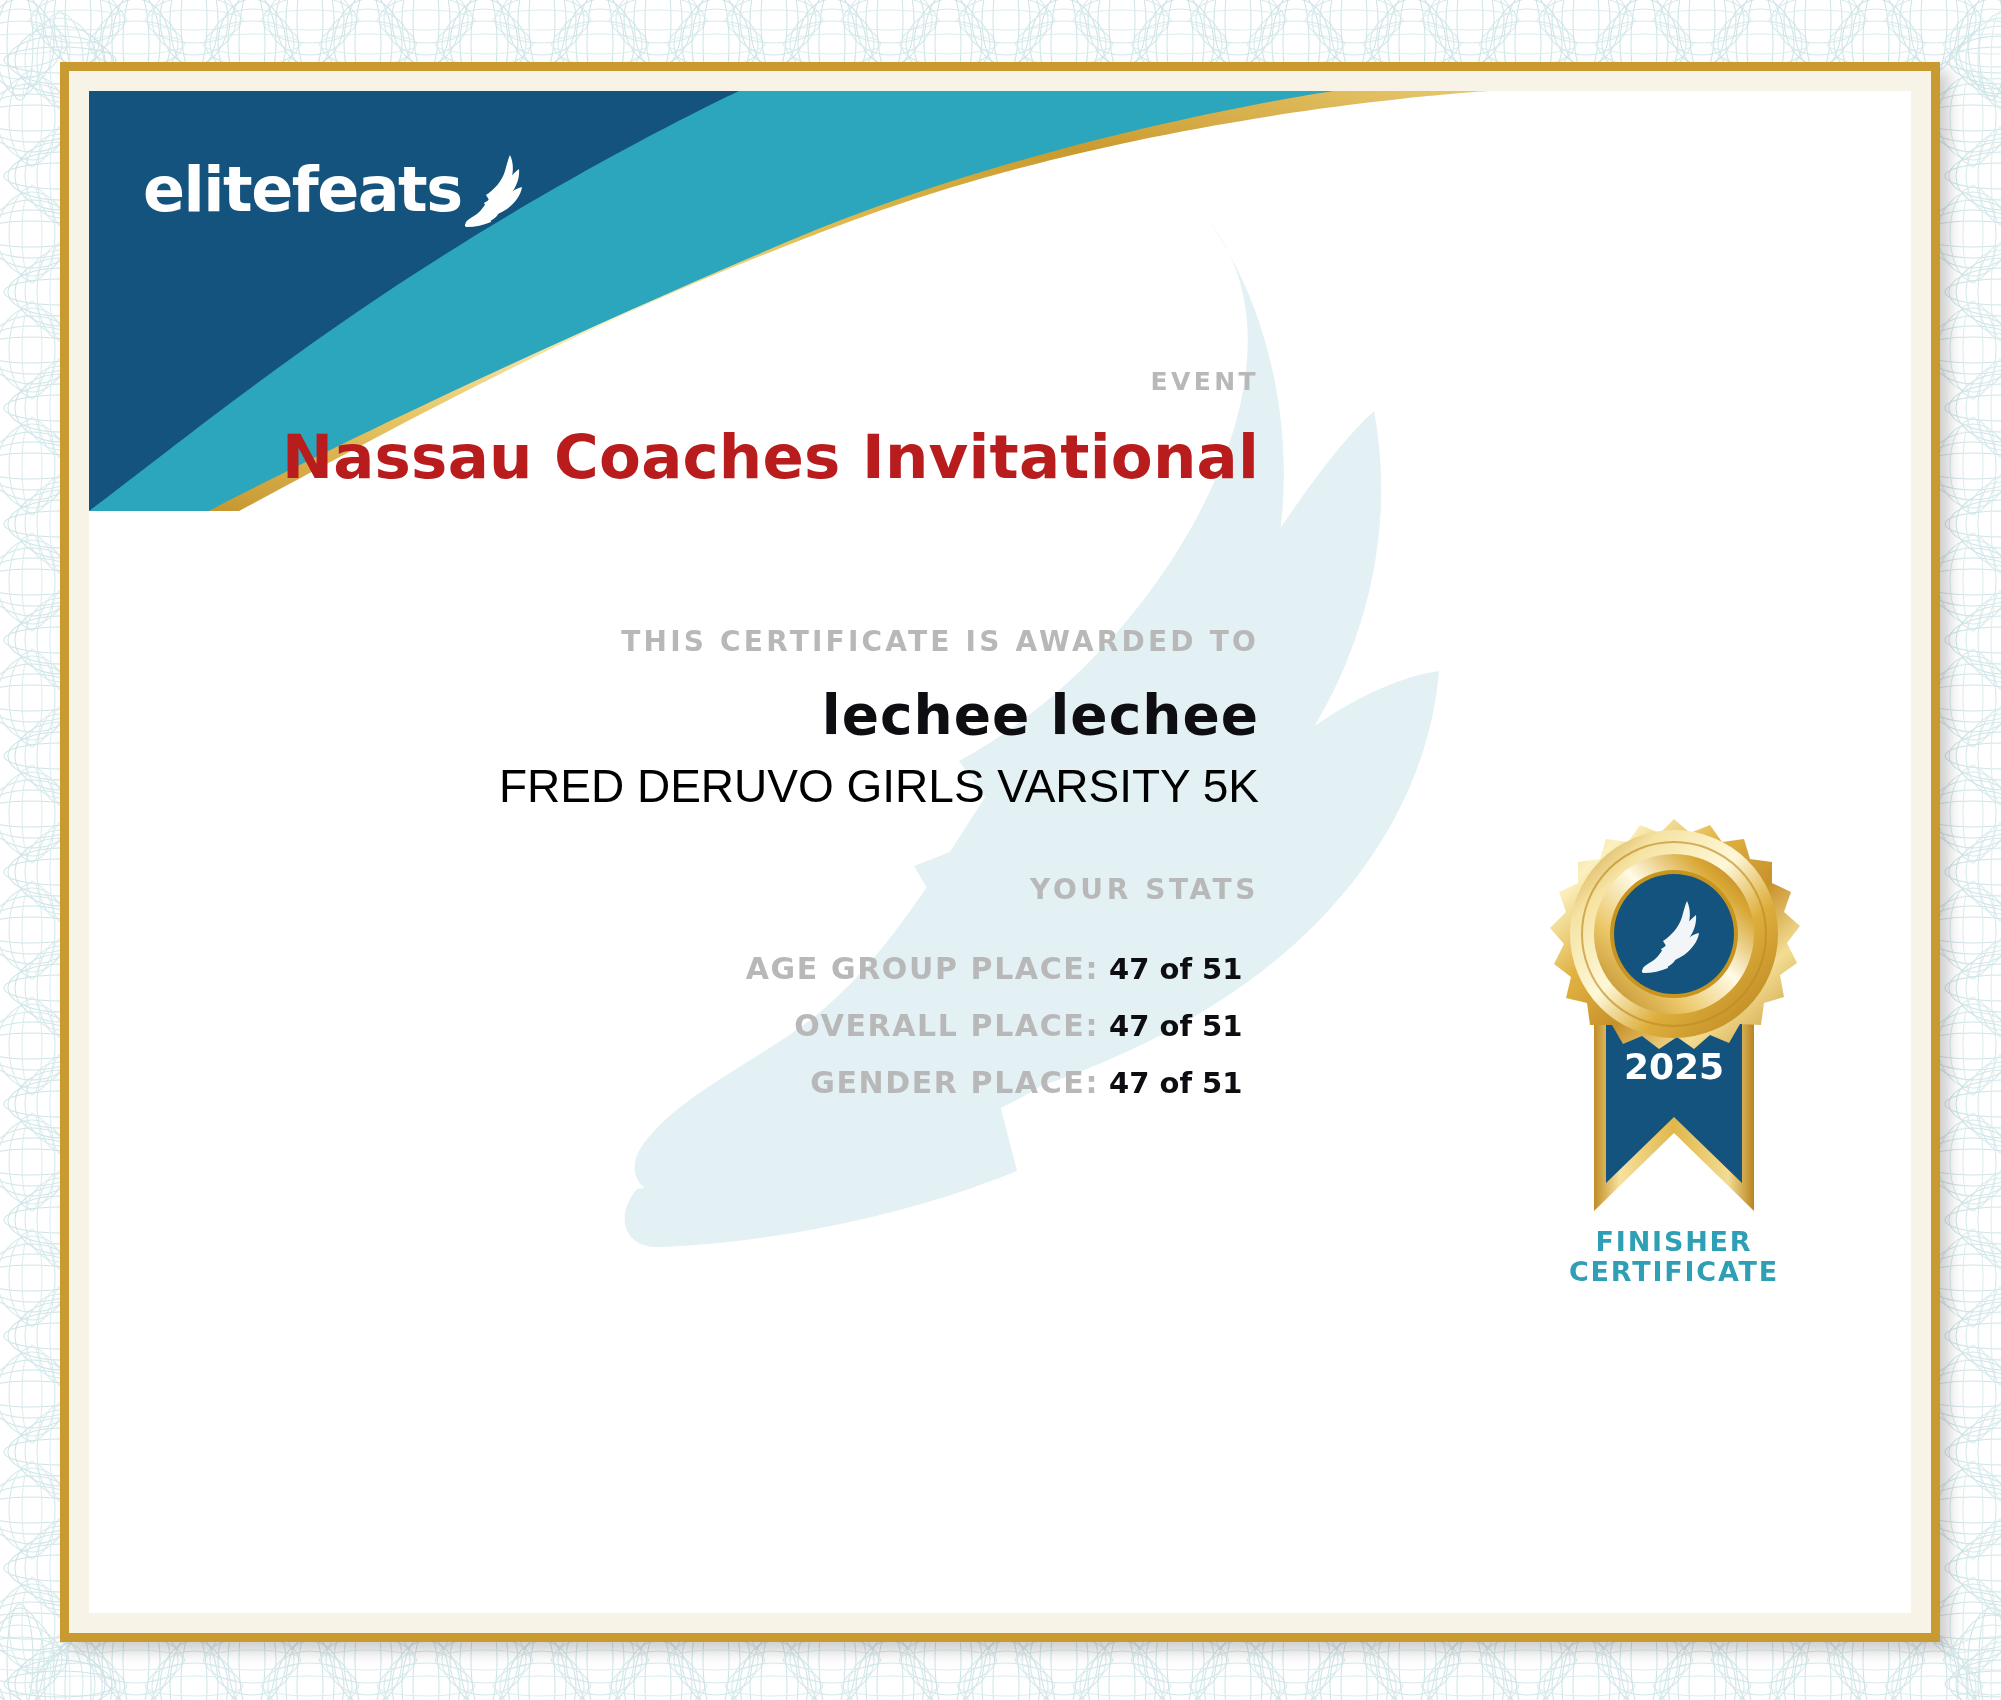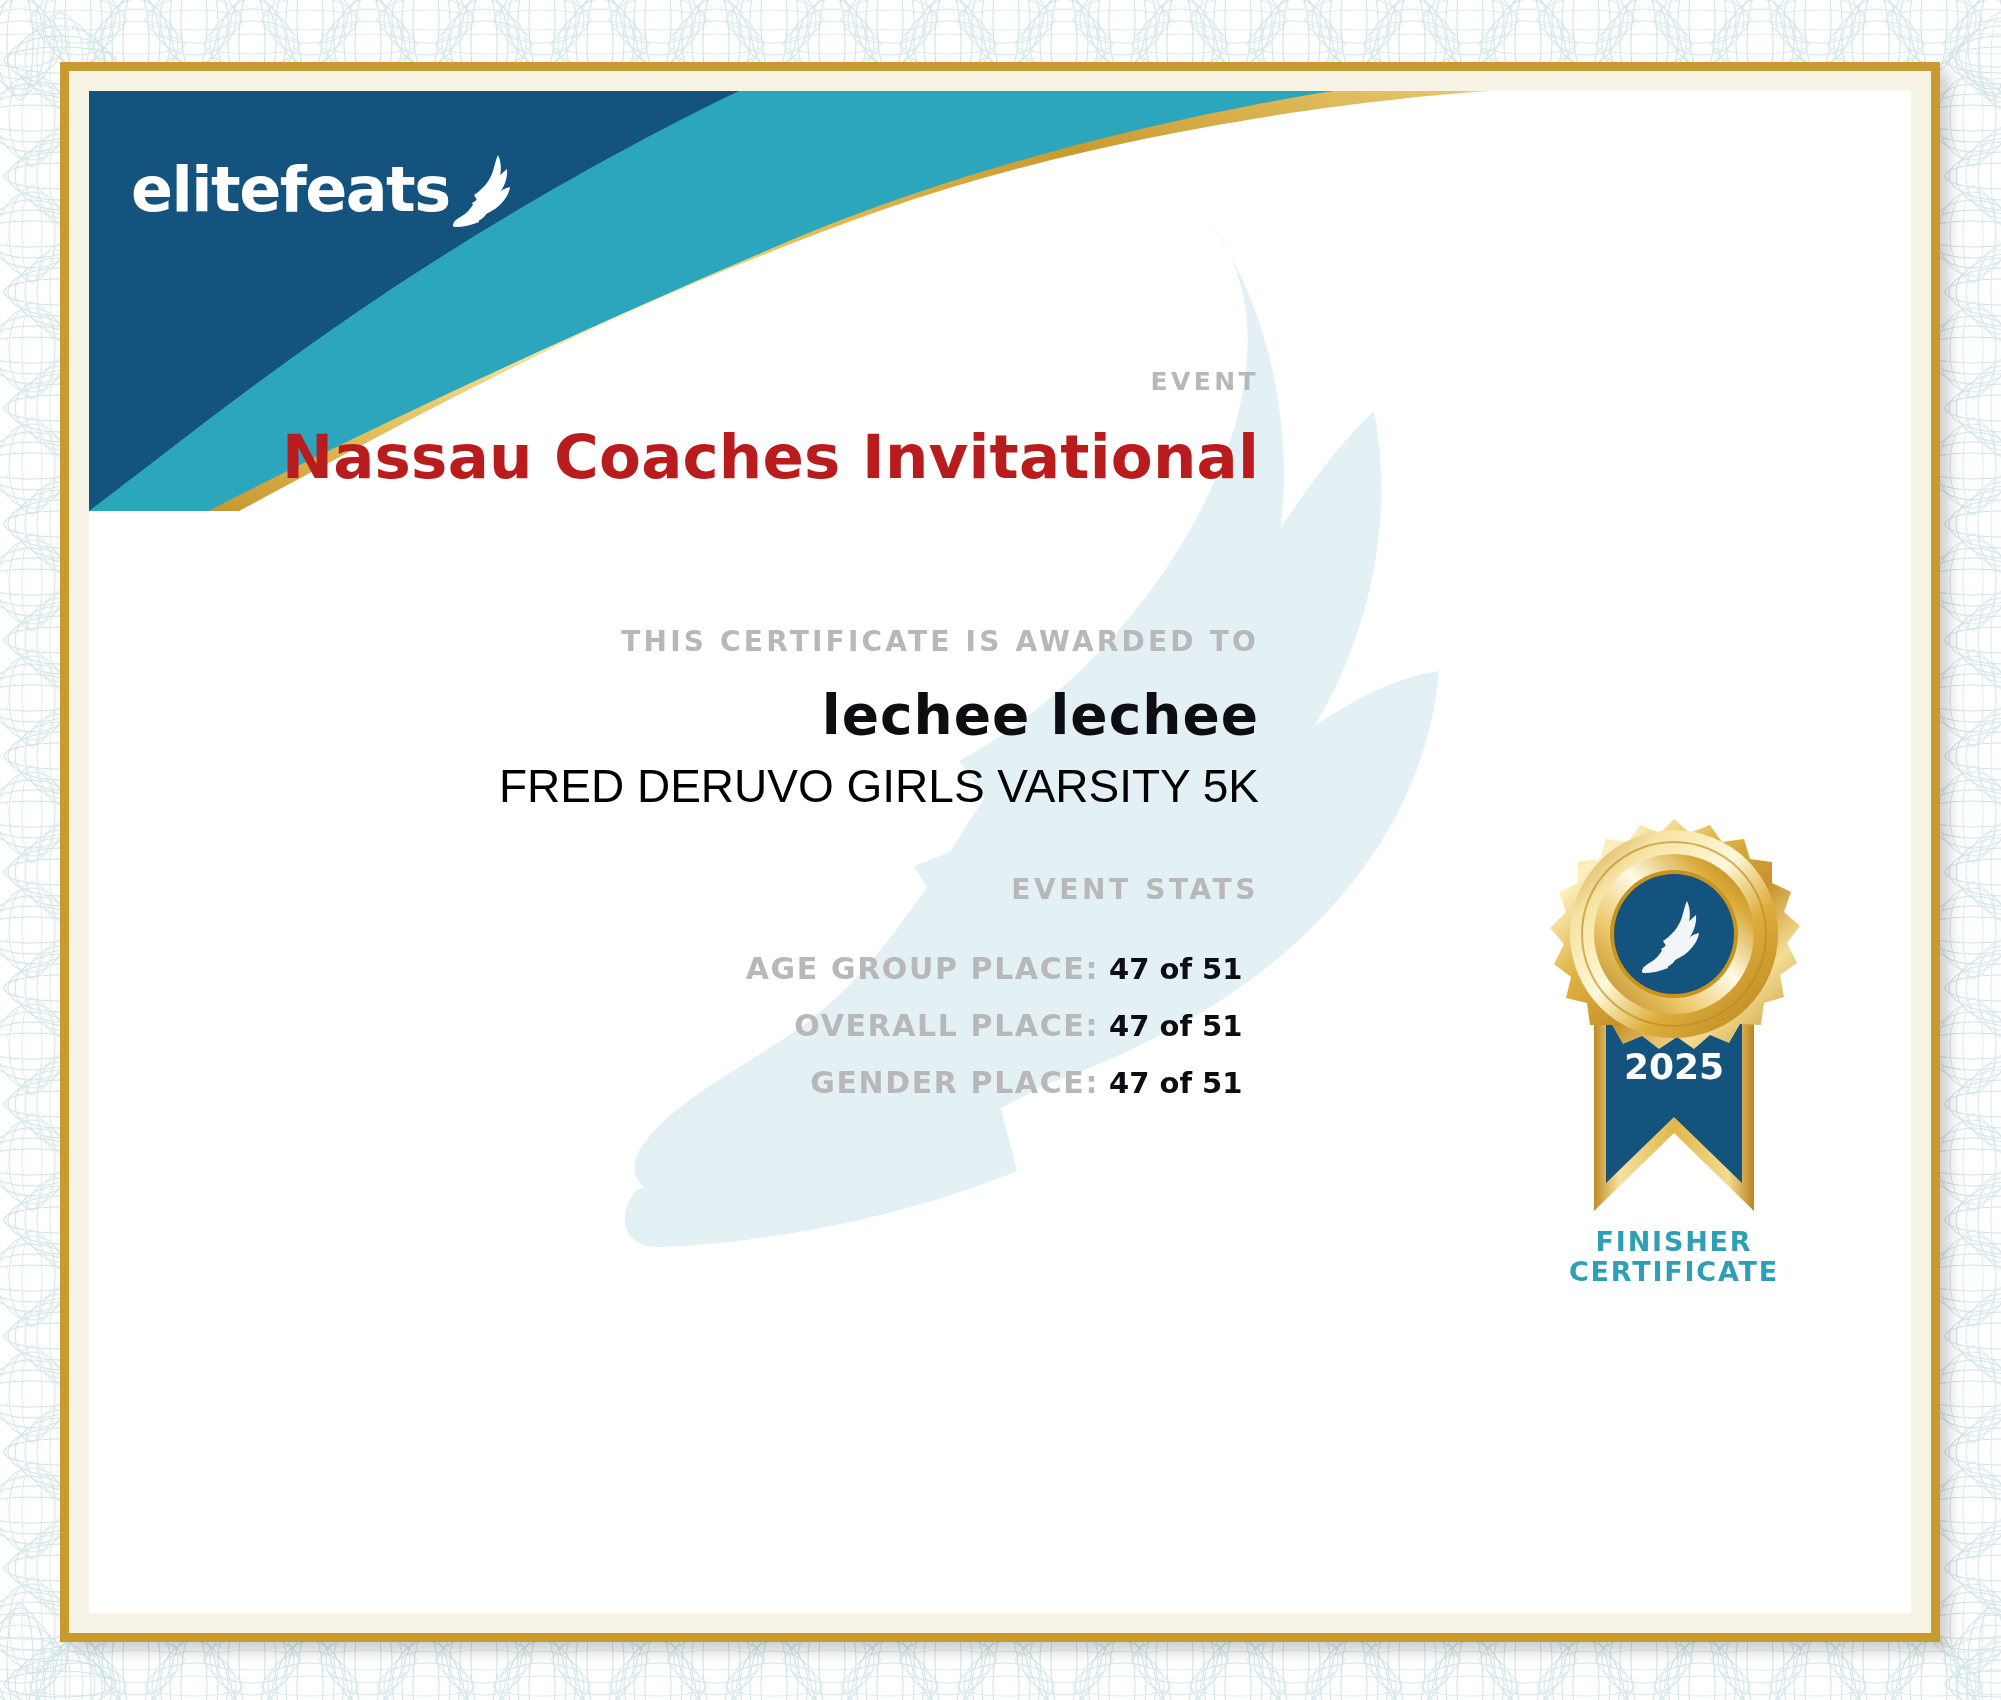--- a/index.html
+++ b/index.html
@@ -76,20 +76,21 @@
     align-items: flex-end;
     z-index: 6;
   }
   #logo-word {
     font-family: "DejaVu Sans", sans-serif;
     font-size: 62px;
     font-weight: 700;
     color: #ffffff;
     letter-spacing: -1.5px;
     line-height: 1;
+    margin-left: 12px;
   }
   #logo-wing { margin-left: 2px; margin-bottom: -10px; }
 
   
   #watermark {
     position: absolute;
     left: 430px;
     top: 60px;
     width: 1010px;
     height: 1120px;
@@ -448,21 +449,21 @@
           <div id="event-label" class="muted-label rounded">EVENT</div>
 
           <div id="event-name" class="rounded">Nassau Coaches Invitational</div>
 
           <div id="awarded-label" class="muted-label rounded">THIS CERTIFICATE IS AWARDED TO</div>
 
           <div id="recipient-name" class="rounded">lechee lechee</div>
 
           <div id="race-name">FRED DERUVO GIRLS VARSITY 5K</div>
 
-          <div id="stats-label" class="muted-label rounded">EVENT STATS</div>
+          <div id="stats-label" class="muted-label rounded">YOUR STATS</div>
 
           <div id="stats-table">
             <div class="stat-row">
               <span class="stat-label">AGE GROUP PLACE:</span>
               <span class="stat-value">47 of 51</span>
             </div>
             <div class="stat-row">
               <span class="stat-label">OVERALL PLACE:</span>
               <span class="stat-value">47 of 51</span>
             </div>

